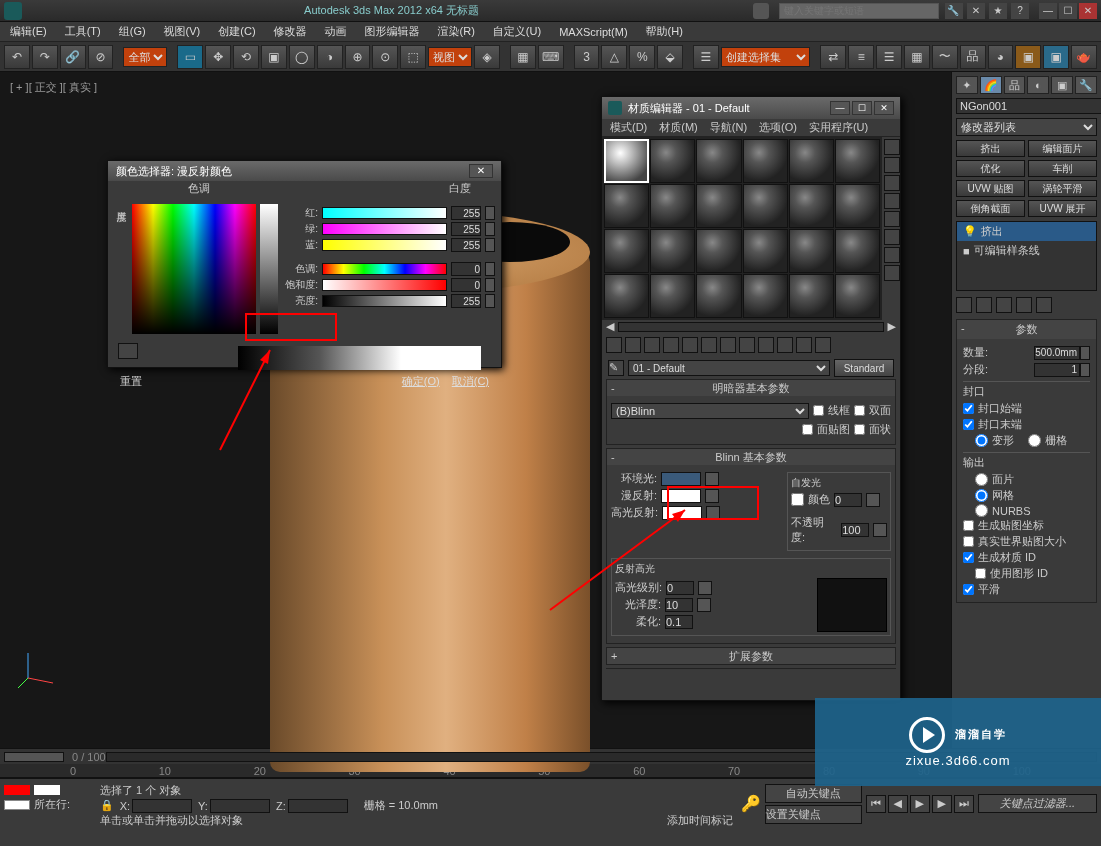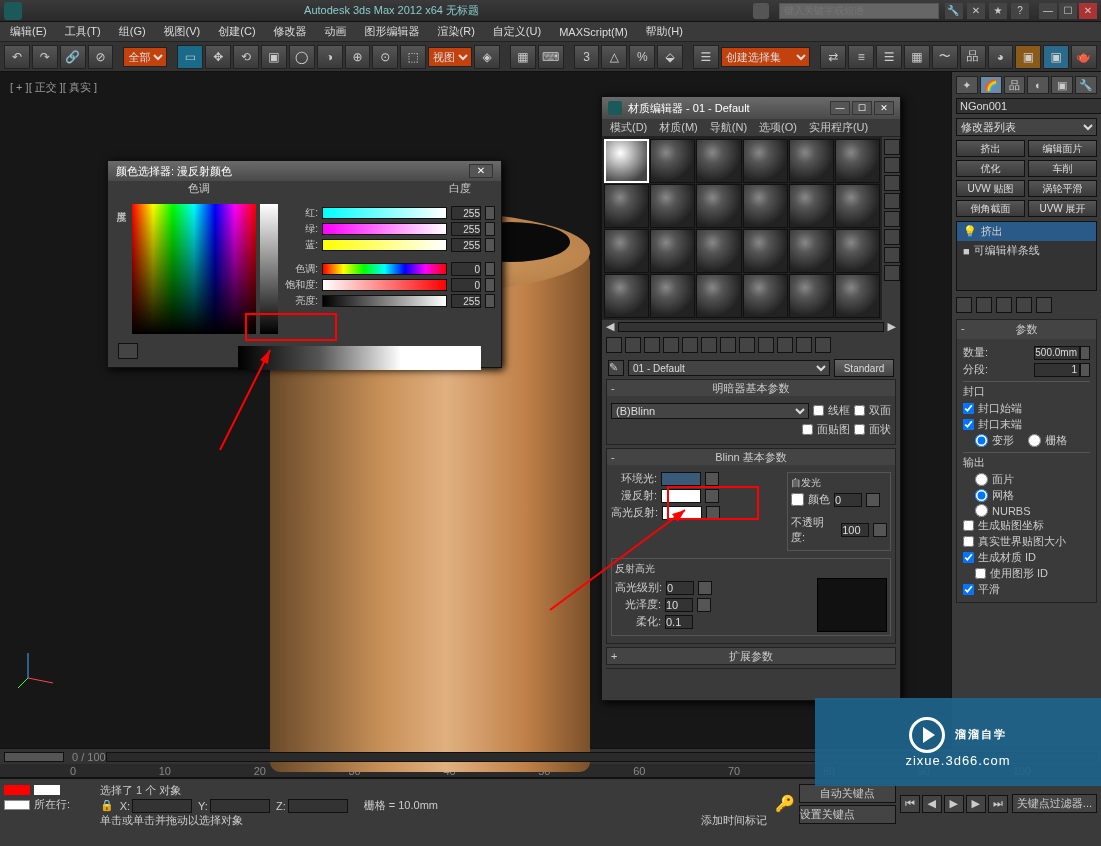--- a/index.html
+++ b/index.html
@@ -396,21 +396,21 @@
       <span style="background:#444;padding:1px 20px;border:1px solid #111;">自动关键点</span>
       <span style="background:#444;padding:1px 0;border:1px solid #111;">设置关键点</span>
     </div>
     <div class="playctrl">
       <span>⏮</span>
       <span>◀</span>
       <span>▶</span>
       <span>▶</span>
       <span>⏭</span>
     </div>
-    <span style="background:#444;padding:1px 4px;border:1px solid #111;">关键点过滤器...</span>
+    <span style="background:#444;padding:1px 21px;border:1px solid #111;font-style:italic;">关键点过滤器...</span>
   </div>
 </div>
 
 <div class="mat-editor">
   <div class="mat-title">
     <span style="width:14px;height:14px;background:#1a5a5a;border-radius:2px;margin-right:6px;"></span>
     <span class="t">材质编辑器 - 01 - Default</span>
     <span class="wb">—</span>
     <span class="wb">☐</span>
     <span class="wb">✕</span>
@@ -634,20 +634,25 @@
           <input value="255" style="">
           <div class="sp"></div>
         </div>
     </div>
   </div>
   <div class="cp-preview">
       <div class="a"></div>
       <div class="b"></div>
     </div>
   <div class="cp-eyedrop"></div>
+  <div class="cp-bottom">
+    <span style="margin-right:auto;">重置</span>
+    <button>确定(O)</button>
+    <button>取消(C)</button>
+  </div>
 </div>
 
 <div class="redbox" style="left:245px;top:313px;width:92px;height:28px;"></div>
 <div class="redbox" style="left:667px;top:486px;width:92px;height:34px;"></div>
 <svg class="redarrow" style="left:210px;top:340px;width:80px;height:120px;">
   <line x1="10" y1="110" x2="60" y2="10" stroke="#f00" stroke-width="2"></line>
   <polygon points="60,10 50,20 58,24" fill="#f00"></polygon>
 </svg>
 <svg class="redarrow" style="left:540px;top:500px;width:160px;height:120px;">
   <line x1="10" y1="110" x2="145" y2="10" stroke="#f00" stroke-width="2"></line>

